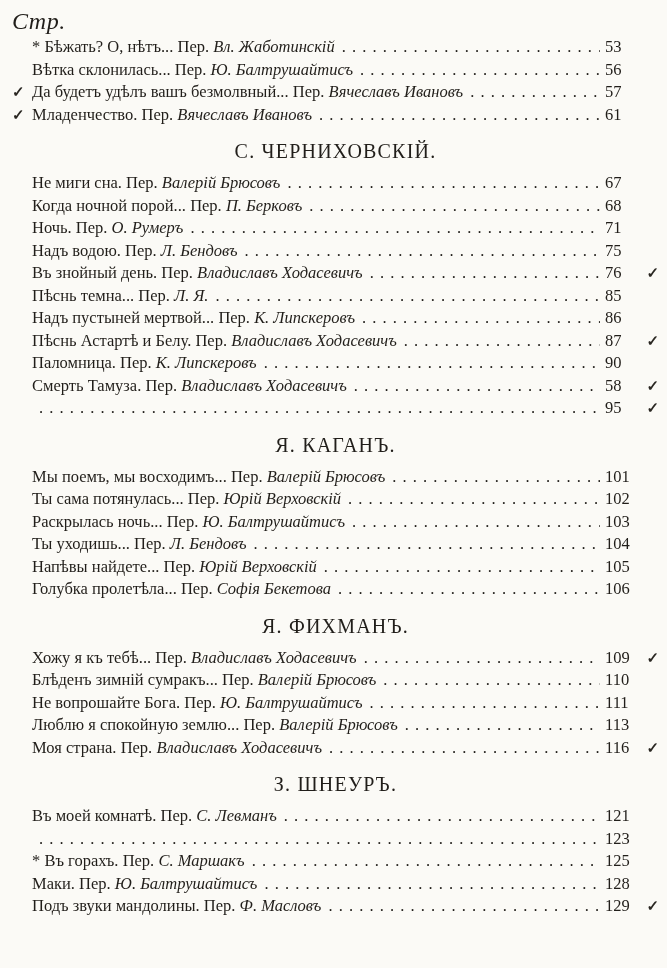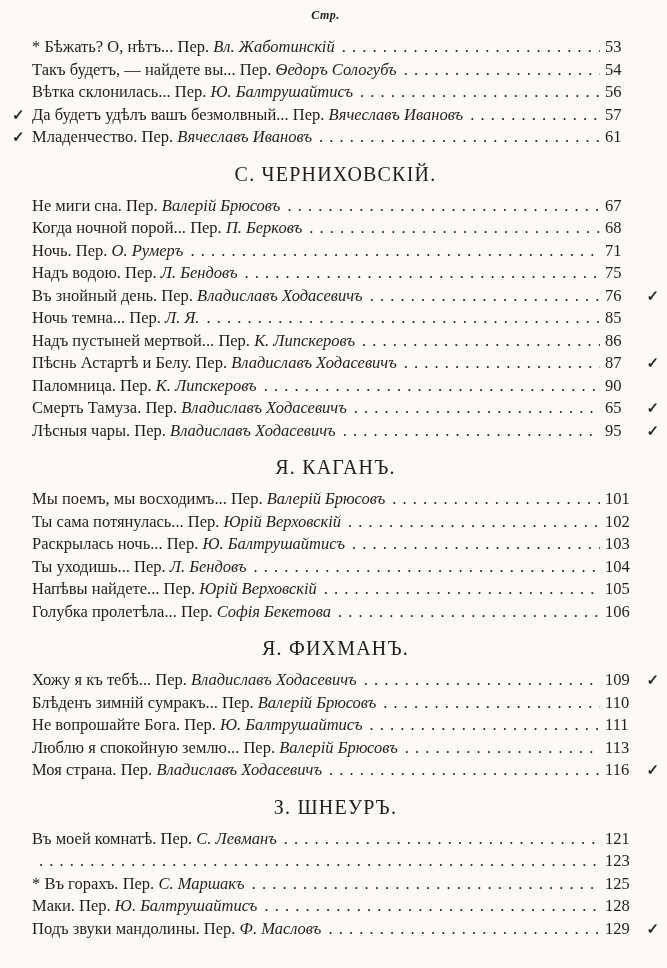--- a/index.html
+++ b/index.html
@@ -13,25 +13,25 @@
     height: 968px;
     box-sizing: border-box;
     background: #fbfaf6;
     color: #211e1a;
     font-family: "Liberation Serif", "DejaVu Serif", serif;
     padding: 8px 8px 6px 12px;
     overflow: hidden;
   }
   .page-header {
     height: 26px;
-    text-align: center;
+    text-align: left;
     padding-right: 20px;
     font-style: italic;
-    font-size: 12px;
-    font-weight: 700;
+    font-size: 24px;
+    font-weight: 400;
     letter-spacing: 0.5px;
   }
   .toc {
     margin-top: 2px;
   }
   .toc-row {
     display: flex;
     align-items: baseline;
     font-size: 16.5px;
     line-height: 22.5px;
@@ -87,27 +87,20 @@
   <div id="toc" class="toc">
       <div class="toc-row">
         <span class="gutter gutter-left"></span>
         <span class="entry-text"><span class="title">* Бѣжать? О, нѣтъ...</span> <span class="per">Пер.</span> <span class="translator">Вл. Жаботинскій</span></span>
         <span class="leader"></span>
         <span class="page-num">53</span>
         <span class="gutter gutter-right"></span>
       </div>
       <div class="toc-row">
         <span class="gutter gutter-left"></span>
-        <span class="entry-text"><span class="title">Такъ будетъ, — найдете вы...</span> <span class="per">Пер.</span> <span class="translator">Ѳедоръ Сологубъ</span></span>
-        <span class="leader"></span>
-        <span class="page-num">54</span>
-        <span class="gutter gutter-right"></span>
-      </div>
-      <div class="toc-row">
-        <span class="gutter gutter-left"></span>
         <span class="entry-text"><span class="title">Вѣтка склонилась...</span> <span class="per">Пер.</span> <span class="translator">Ю. Балтрушайтисъ</span></span>
         <span class="leader"></span>
         <span class="page-num">56</span>
         <span class="gutter gutter-right"></span>
       </div>
       <div class="toc-row">
         <span class="gutter gutter-left check">✓</span>
         <span class="entry-text"><span class="title">Да будетъ удѣлъ вашъ безмолвный...</span> <span class="per">Пер.</span> <span class="translator">Вячеславъ Ивановъ</span></span>
         <span class="leader"></span>
         <span class="page-num">57</span>
@@ -151,21 +144,21 @@
       </div>
       <div class="toc-row">
         <span class="gutter gutter-left"></span>
         <span class="entry-text"><span class="title">Въ знойный день.</span> <span class="per">Пер.</span> <span class="translator">Владиславъ Ходасевичъ</span></span>
         <span class="leader"></span>
         <span class="page-num">76</span>
         <span class="gutter gutter-right check">✓</span>
       </div>
       <div class="toc-row">
         <span class="gutter gutter-left"></span>
-        <span class="entry-text"><span class="title">Ночь темна...</span> <span class="per">Пер.</span> <span class="translator">Л. Я.</span></span>
+        <span class="entry-text"><span class="title">Пѣснь темна...</span> <span class="per">Пер.</span> <span class="translator">Л. Я.</span></span>
         <span class="leader"></span>
         <span class="page-num">85</span>
         <span class="gutter gutter-right"></span>
       </div>
       <div class="toc-row">
         <span class="gutter gutter-left"></span>
         <span class="entry-text"><span class="title">Надъ пустыней мертвой...</span> <span class="per">Пер.</span> <span class="translator">К. Липскеровъ</span></span>
         <span class="leader"></span>
         <span class="page-num">86</span>
         <span class="gutter gutter-right"></span>
@@ -181,26 +174,25 @@
         <span class="gutter gutter-left"></span>
         <span class="entry-text"><span class="title">Паломница.</span> <span class="per">Пер.</span> <span class="translator">К. Липскеровъ</span></span>
         <span class="leader"></span>
         <span class="page-num">90</span>
         <span class="gutter gutter-right"></span>
       </div>
       <div class="toc-row">
         <span class="gutter gutter-left"></span>
         <span class="entry-text"><span class="title">Смерть Тамуза.</span> <span class="per">Пер.</span> <span class="translator">Владиславъ Ходасевичъ</span></span>
         <span class="leader"></span>
-        <span class="page-num">65</span>
-        <span class="gutter gutter-right check">✓</span>
-      </div>
-      <div class="toc-row">
-        <span class="gutter gutter-left"></span>
-        <span class="entry-text"><span class="title">Лѣсныя чары.</span> <span class="per">Пер.</span> <span class="translator">Владиславъ Ходасевичъ</span></span>
+        <span class="page-num">58</span>
+        <span class="gutter gutter-right check">✓</span>
+      </div>
+      <div class="toc-row">
+        <span class="gutter gutter-left"></span>
         <span class="leader"></span>
         <span class="page-num">95</span>
         <span class="gutter gutter-right check">✓</span>
       </div>
       <div class="section-heading">Я. КАГАНЪ.</div>
       <div class="toc-row">
         <span class="gutter gutter-left"></span>
         <span class="entry-text"><span class="title">Мы поемъ, мы восходимъ...</span> <span class="per">Пер.</span> <span class="translator">Валерій Брюсовъ</span></span>
         <span class="leader"></span>
         <span class="page-num">101</span>

